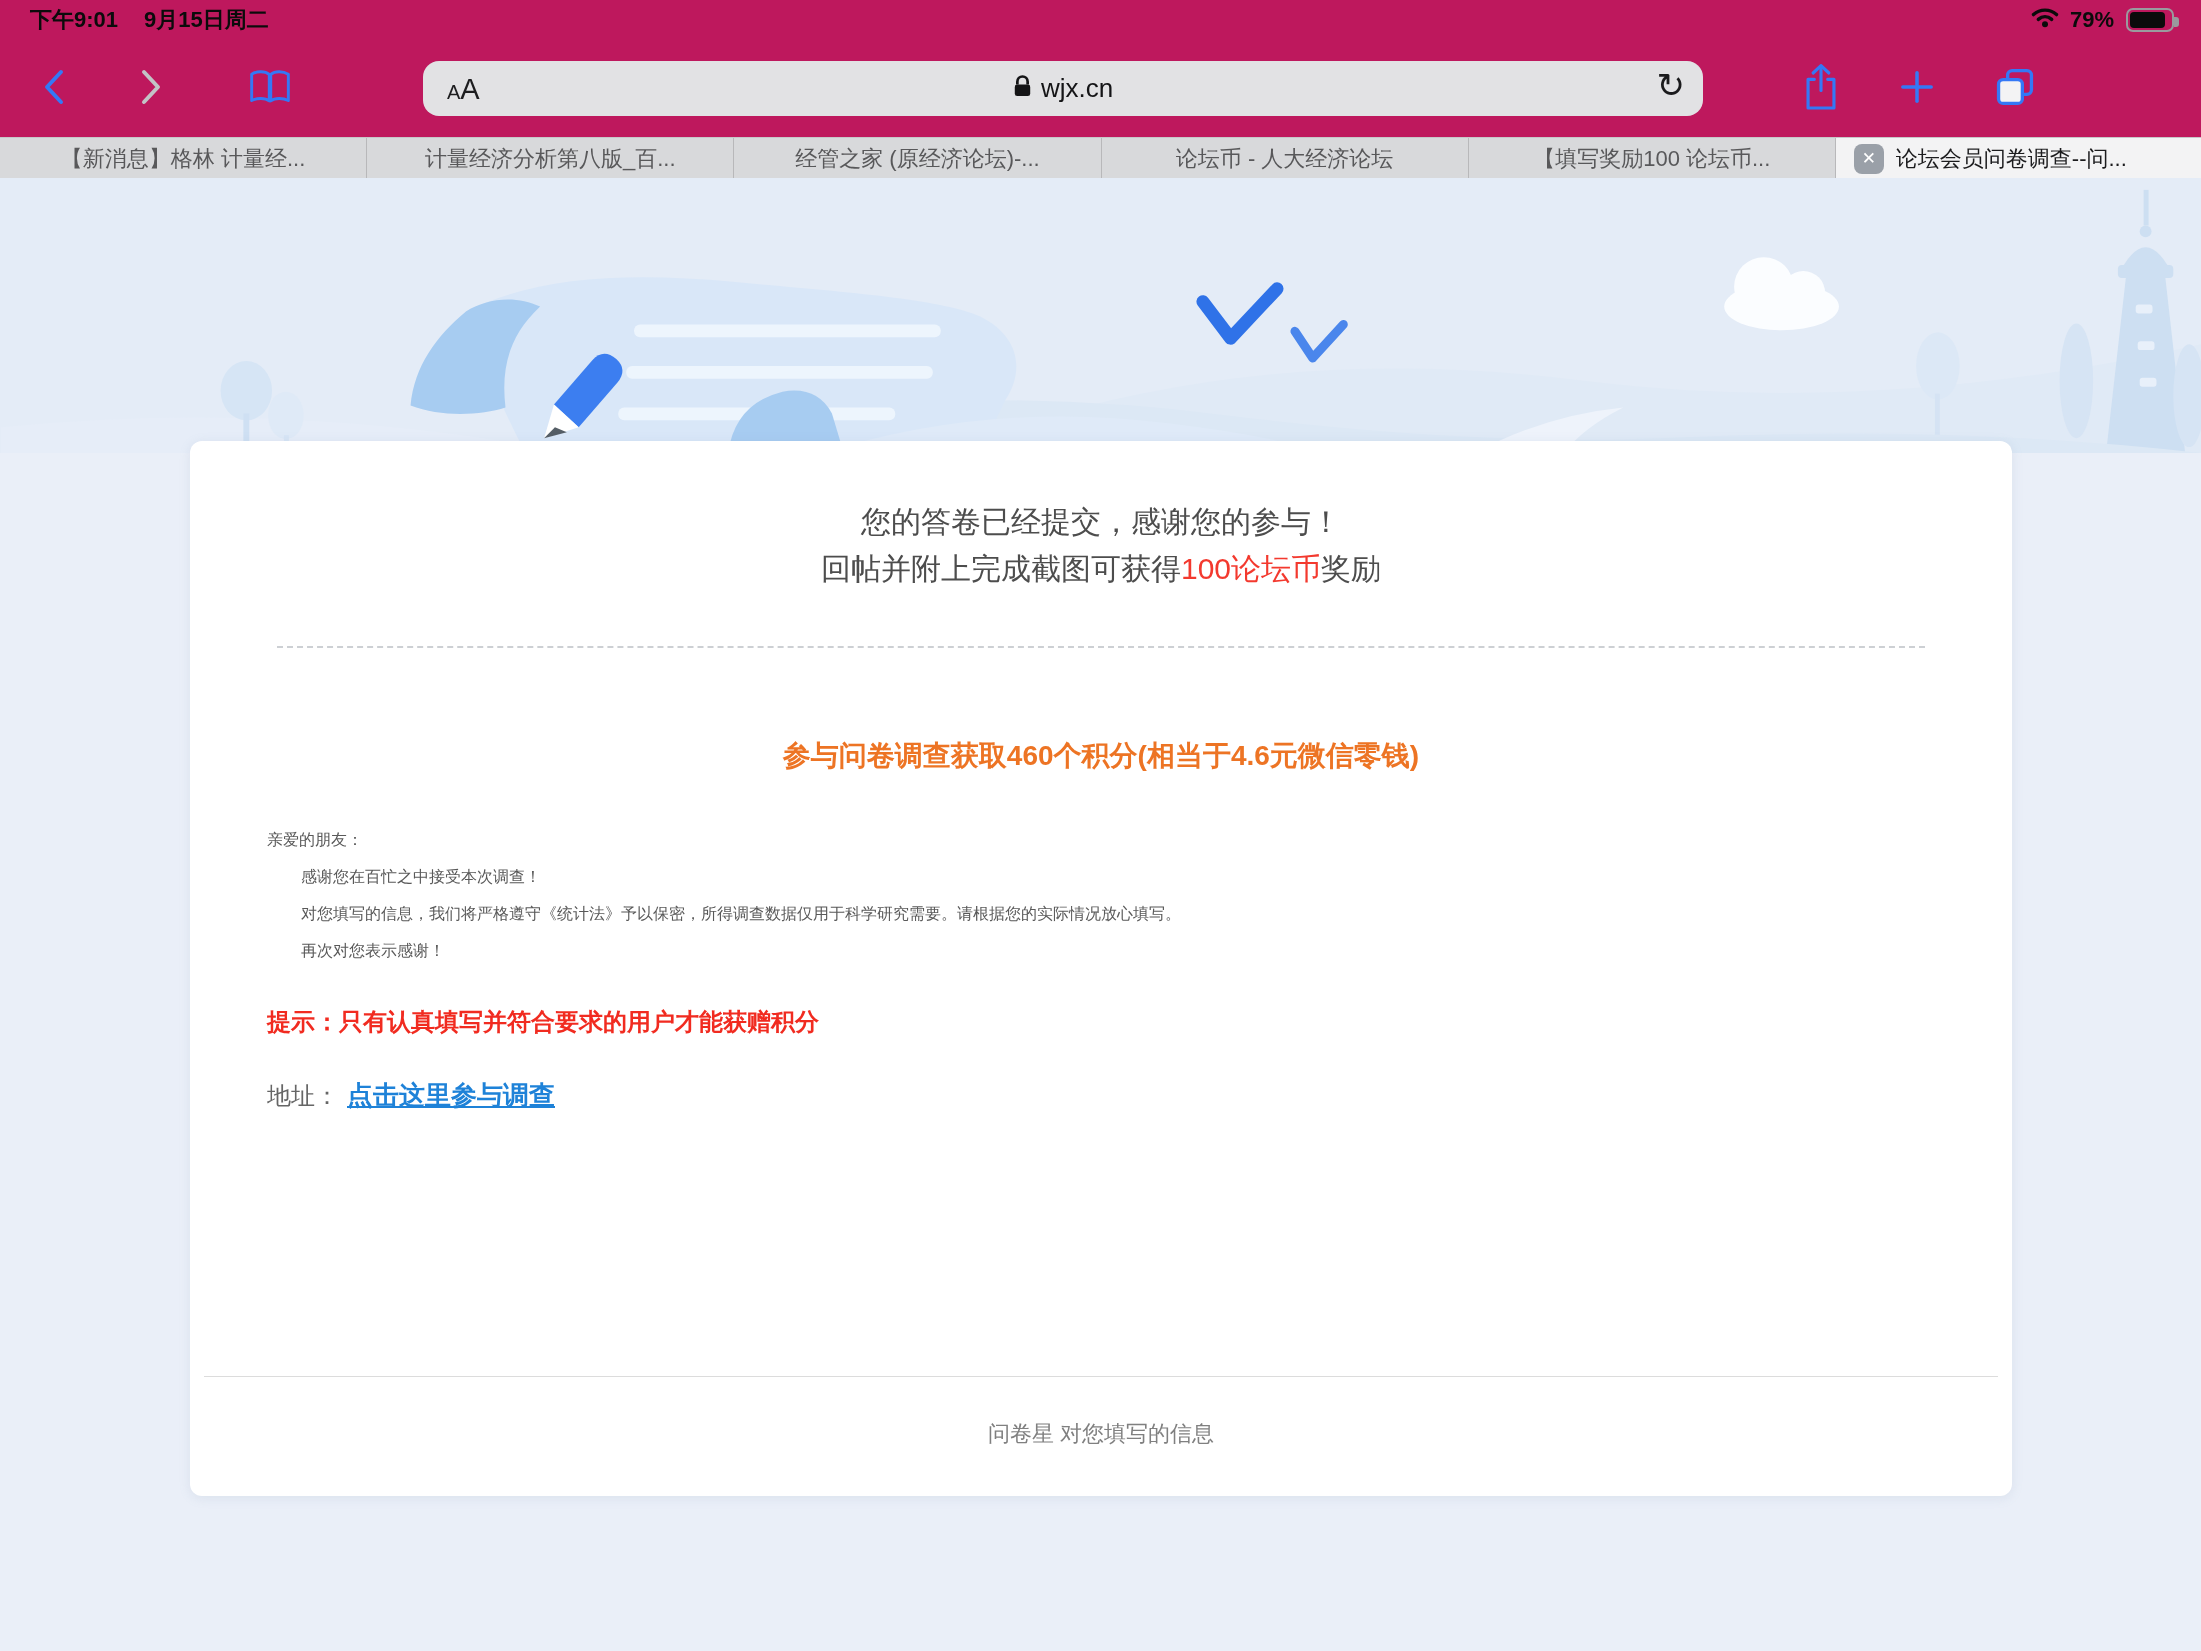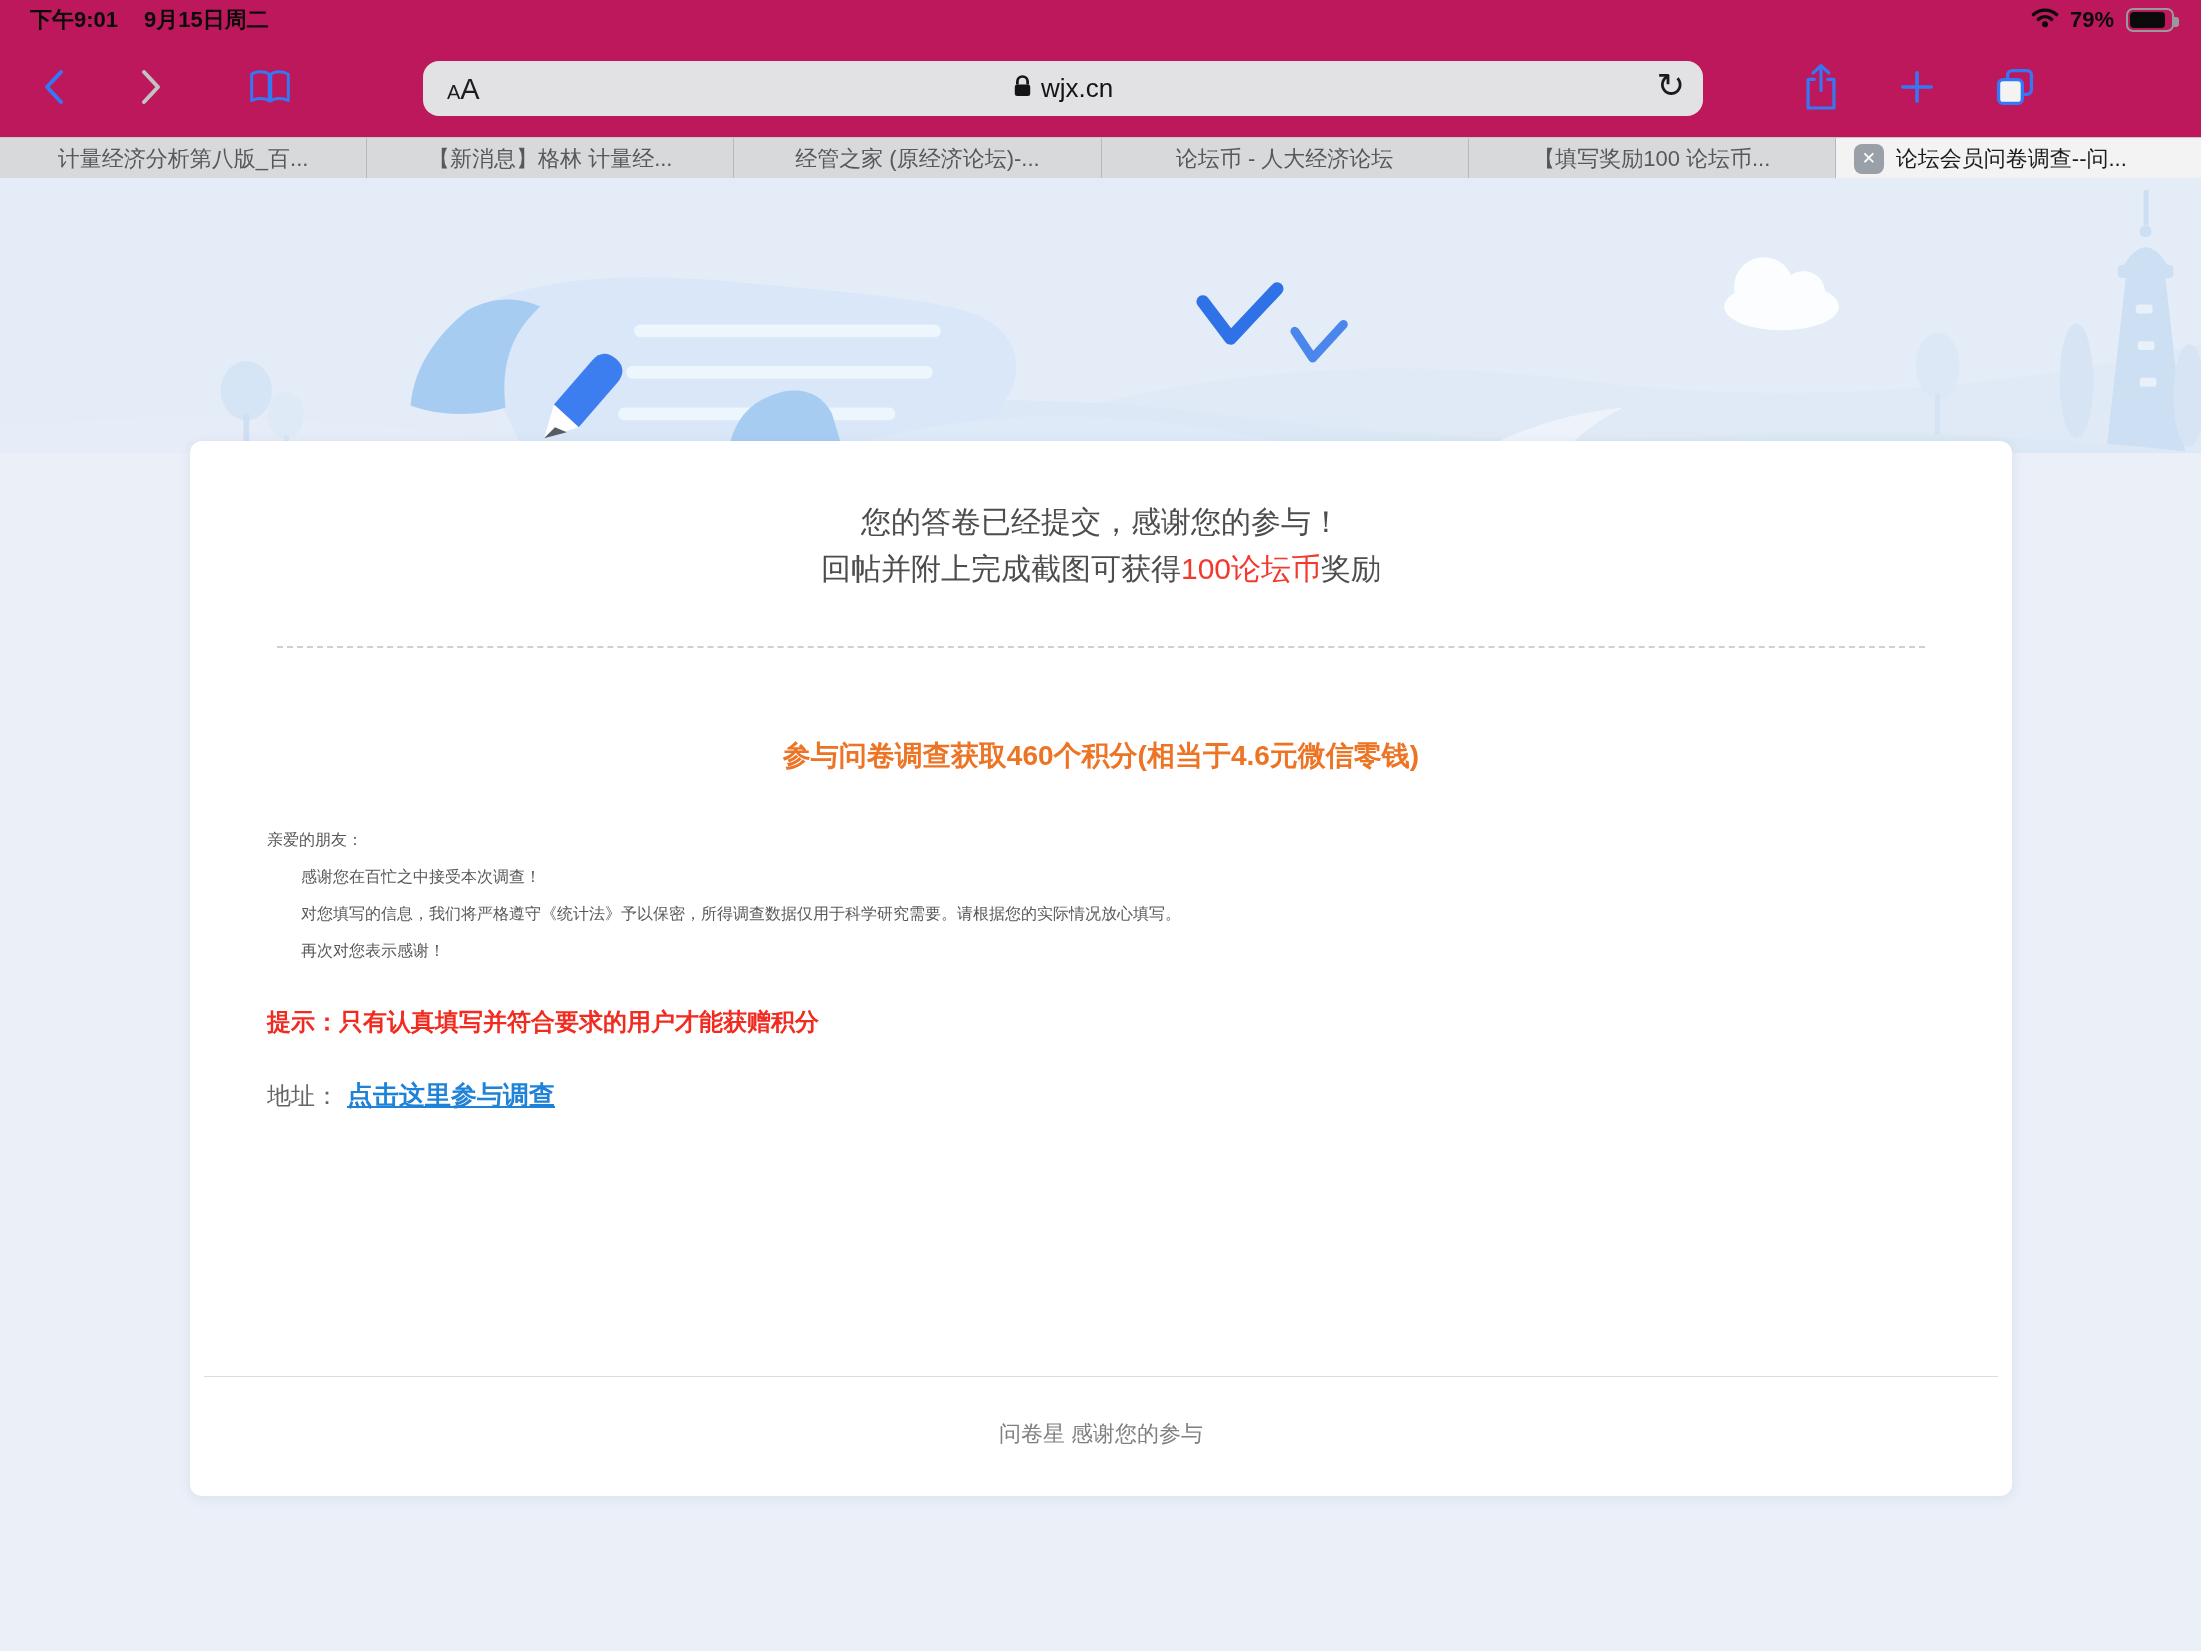--- a/index.html
+++ b/index.html
@@ -147,24 +147,24 @@
           <rect x="7.8" y="2.6" width="13.6" height="13.6" rx="2.6" stroke="#3478f6" stroke-width="1.9"></rect>
           <rect x="2.6" y="7.8" width="13.6" height="13.6" rx="2.6" stroke="#3478f6" stroke-width="1.9" fill="#f3f3f4"></rect>
         </svg>
       </span>
     </button>
   </div>
 </div>
 
 <div class="tabbar">
   <div class="tab">
+      <span class="lbl">【新消息】格林 计量经...</span>
+    </div>
+  <div class="tab">
       <span class="lbl">计量经济分析第八版_百...</span>
-    </div>
-  <div class="tab">
-      <span class="lbl">【新消息】格林 计量经...</span>
     </div>
   <div class="tab">
       <span class="lbl">经管之家 (原经济论坛)-...</span>
     </div>
   <div class="tab">
       <span class="lbl">论坛币 - 人大经济论坛</span>
     </div>
   <div class="tab">
       <span class="lbl">【填写奖励100 论坛币...</span>
     </div>
@@ -250,16 +250,16 @@
     </div>
 
     <div class="tip-line">提示：只有认真填写并符合要求的用户才能获赠积分</div>
 
     <div class="addr-line">
       <span>地址：</span>
       <a class="addr-link">点击这里参与调查</a>
     </div>
 
     <div class="footer-divider"></div>
-    <div class="card-footer">问卷星 感谢您的参与</div>
+    <div class="card-footer">问卷星 对您填写的信息</div>
   </div>
 </div>
 
 
 </body></html>

